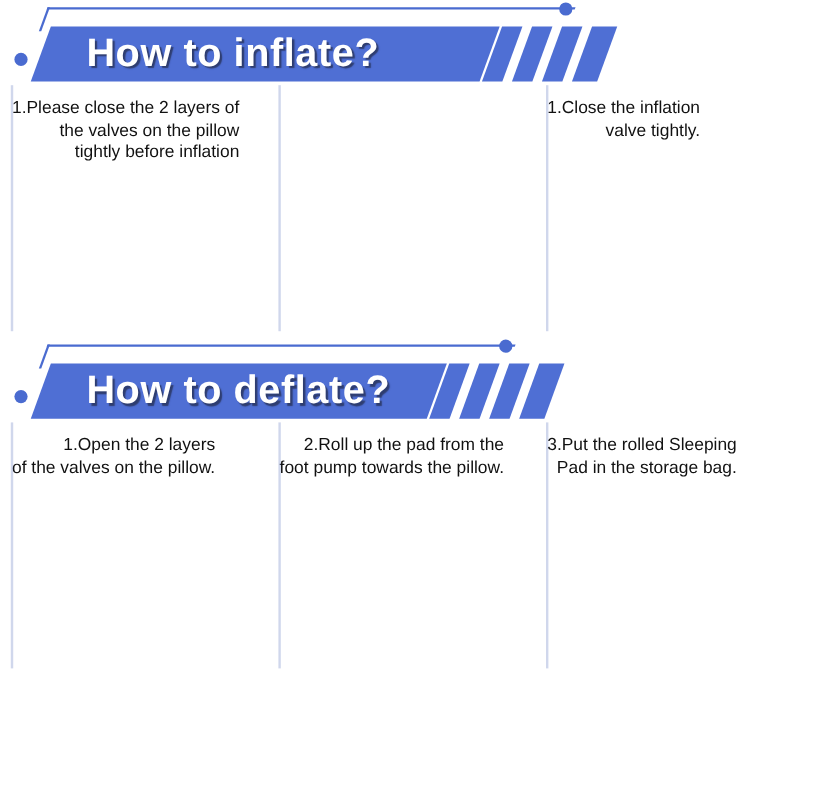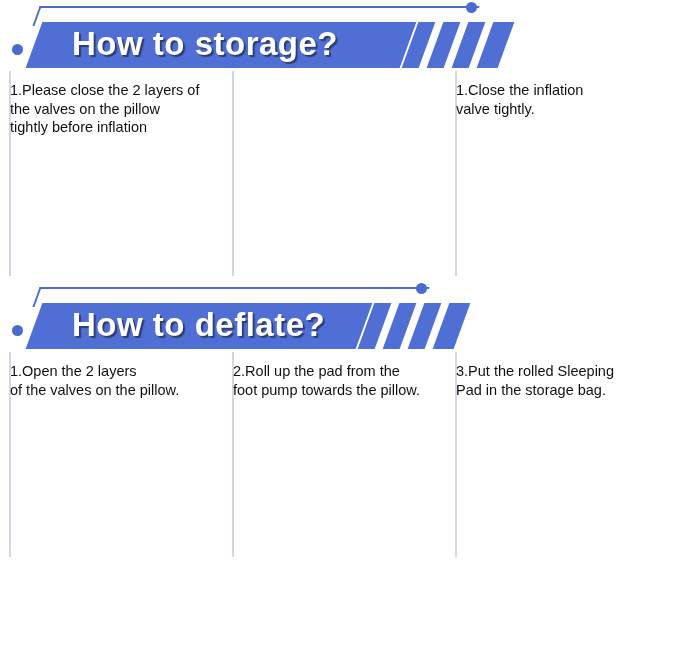--- a/index.html
+++ b/index.html
@@ -139,21 +139,21 @@
     justify-content: center;
     text-shadow: 1px 1px 1px rgba(30,30,50,0.4);
     z-index: 5;
   }
 
   .caption {
     margin-top: 9px;
     font-size: 14.5px;
     line-height: 1.28;
     color: #111111;
-    text-align: left;
+    text-align: right;
     white-space: pre-line;
   }
 
   
   .scene { position: absolute; inset: 0; }
 
   
   .green-pad {
     background:
       radial-gradient(ellipse 70% 55% at 30% 80%, #9fc35c 0%, rgba(159,195,92,0) 60%),
@@ -464,21 +464,21 @@
     <div class="banner-outline"></div>
     <div class="banner-dot dot-left"></div>
     <div class="banner-dot dot-right"></div>
     <div class="banner-body"></div>
     <div class="stripes">
       <div class="stripe s1"></div>
       <div class="stripe s2"></div>
       <div class="stripe s3"></div>
       <div class="stripe s4"></div>
     </div>
-    <div class="banner-text">How to storage?</div>
+    <div class="banner-text">How to inflate?</div>
   </div>
 
   <div class="row">
 
     <div class="cell">
       <div class="photo">
         <div class="scene green-pad">
           <div class="pad-bottom-blue"></div>
           <div class="valve-cap"></div>
           <div class="valve-tab"></div>

